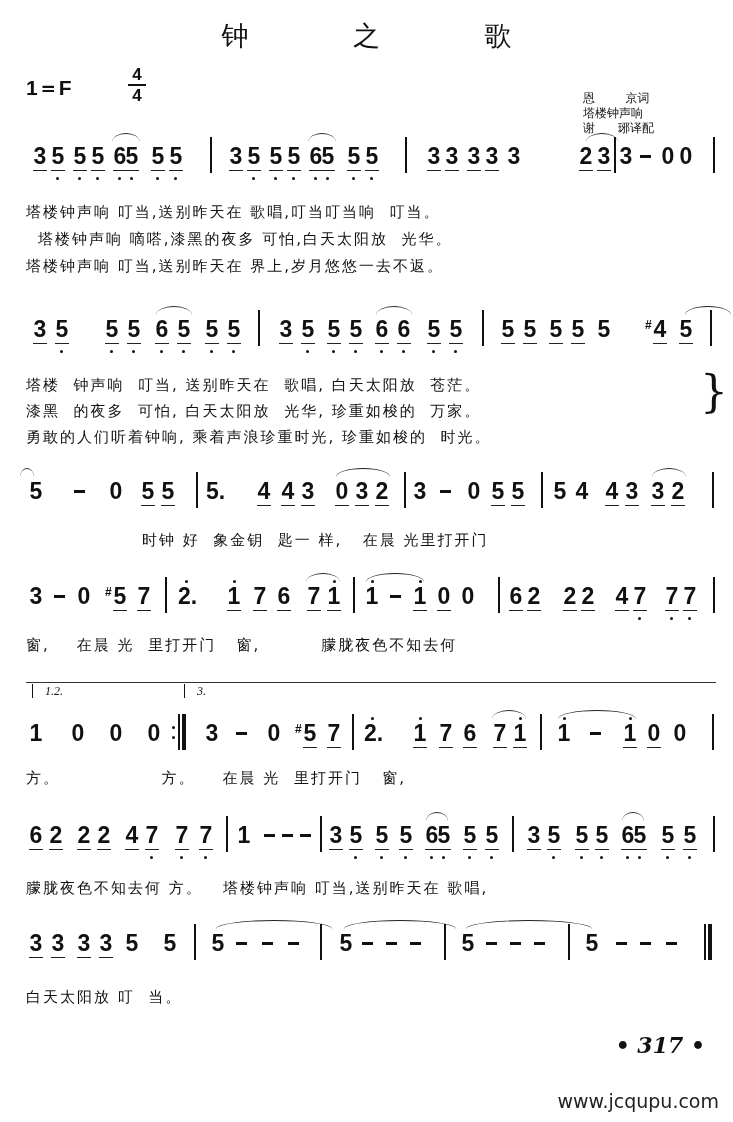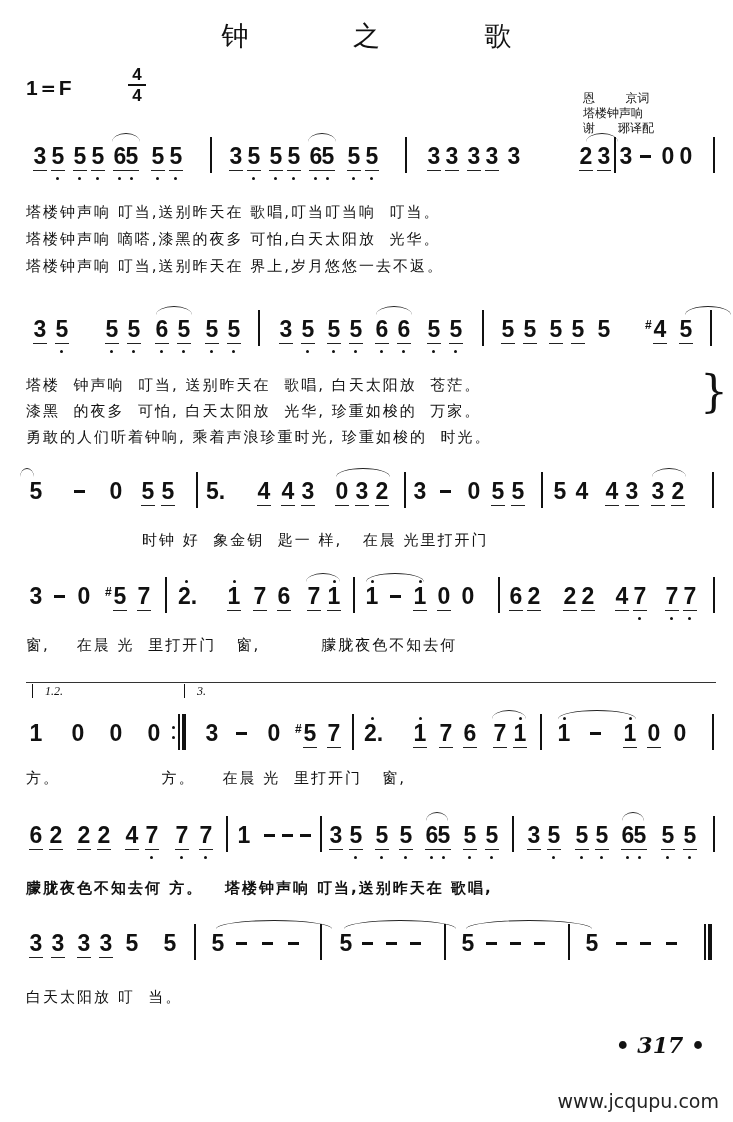--- a/index.html
+++ b/index.html
@@ -78,21 +78,21 @@
       <div class="dash" style="left: 640px; top: 12px;"></div>
       <div class="barline" style="left: 210px; top: -6px;"></div>
       <div class="barline" style="left: 405px; top: -6px;"></div>
       <div class="barline" style="left: 614px; top: -6px;"></div>
       <div class="barline" style="left: 713px; top: -6px;"></div>
       <div class="slur" style="left: 112px; width: 28px; top: -10px;"></div>
       <div class="slur" style="left: 308px; width: 28px; top: -10px;"></div>
       <div class="slur" style="left: 586px; width: 32px; top: -10px;"></div>
     </div>
     <div class="lyric" style="left: 26px; top: 202px;">塔楼钟声响 叮当,送别昨天在 歌唱,叮当叮当响  叮当。</div>
-    <div class="lyric" style="left: 26px; top: 229px;">塔楼钟声响 嘀嗒,漆黑的夜多 可怕,白天太阳放  光华。</div>
+    <div class="lyric" style="left: 38px; top: 229px;">塔楼钟声响 嘀嗒,漆黑的夜多 可怕,白天太阳放  光华。</div>
     <div class="lyric" style="left: 26px; top: 256px;">塔楼钟声响 叮当,送别昨天在 界上,岁月悠悠一去不返。</div>
     <div class="row" style="top: 316px; height: 40px;">
       <div class="note" style="left: 32px; top: 0px;">3<div class="ul1"></div></div>
       <div class="note" style="left: 54px; top: 0px;">5<div class="ul1"></div><div class="dotb"></div></div>
       <div class="note" style="left: 104px; top: 0px;">5<div class="ul1"></div><div class="dotb"></div></div>
       <div class="note" style="left: 126px; top: 0px;">5<div class="ul1"></div><div class="dotb"></div></div>
       <div class="note" style="left: 154px; top: 0px;">6<div class="ul1"></div><div class="dotb"></div></div>
       <div class="note" style="left: 176px; top: 0px;">5<div class="ul1"></div><div class="dotb"></div></div>
       <div class="note" style="left: 204px; top: 0px;">5<div class="ul1"></div><div class="dotb"></div></div>
       <div class="note" style="left: 226px; top: 0px;">5<div class="ul1"></div><div class="dotb"></div></div>
@@ -252,21 +252,21 @@
       <div class="dash" style="left: 264px; top: 12px;"></div>
       <div class="dash" style="left: 282px; top: 12px;"></div>
       <div class="dash" style="left: 300px; top: 12px;"></div>
       <div class="barline" style="left: 226px; top: -6px;"></div>
       <div class="barline" style="left: 320px; top: -6px;"></div>
       <div class="barline" style="left: 512px; top: -6px;"></div>
       <div class="barline" style="left: 713px; top: -6px;"></div>
       <div class="slur" style="left: 426px; width: 22px; top: -10px;"></div>
       <div class="slur" style="left: 622px; width: 22px; top: -10px;"></div>
     </div>
-    <div class="lyric" style="left: 26px; top: 878px; font-weight: bold;">朦胧夜色不知去何 方。   塔楼钟声响 叮当,送别昨天在 歌唱,</div>
+    <div class="lyric" style="left: 26px; top: 878px;">朦胧夜色不知去何 方。   塔楼钟声响 叮当,送别昨天在 歌唱,</div>
     <div class="row" style="top: 930px; height: 40px;">
       <div class="note" style="left: 28px; top: 0px;">3<div class="ul1"></div></div>
       <div class="note" style="left: 50px; top: 0px;">3<div class="ul1"></div></div>
       <div class="note" style="left: 76px; top: 0px;">3<div class="ul1"></div></div>
       <div class="note" style="left: 98px; top: 0px;">3<div class="ul1"></div></div>
       <div class="note" style="left: 124px; top: 0px;">5</div>
       <div class="note" style="left: 162px; top: 0px;">5</div>
       <div class="note" style="left: 210px; top: 0px;">5</div>
       <div class="note" style="left: 338px; top: 0px;">5</div>
       <div class="note" style="left: 460px; top: 0px;">5</div>

